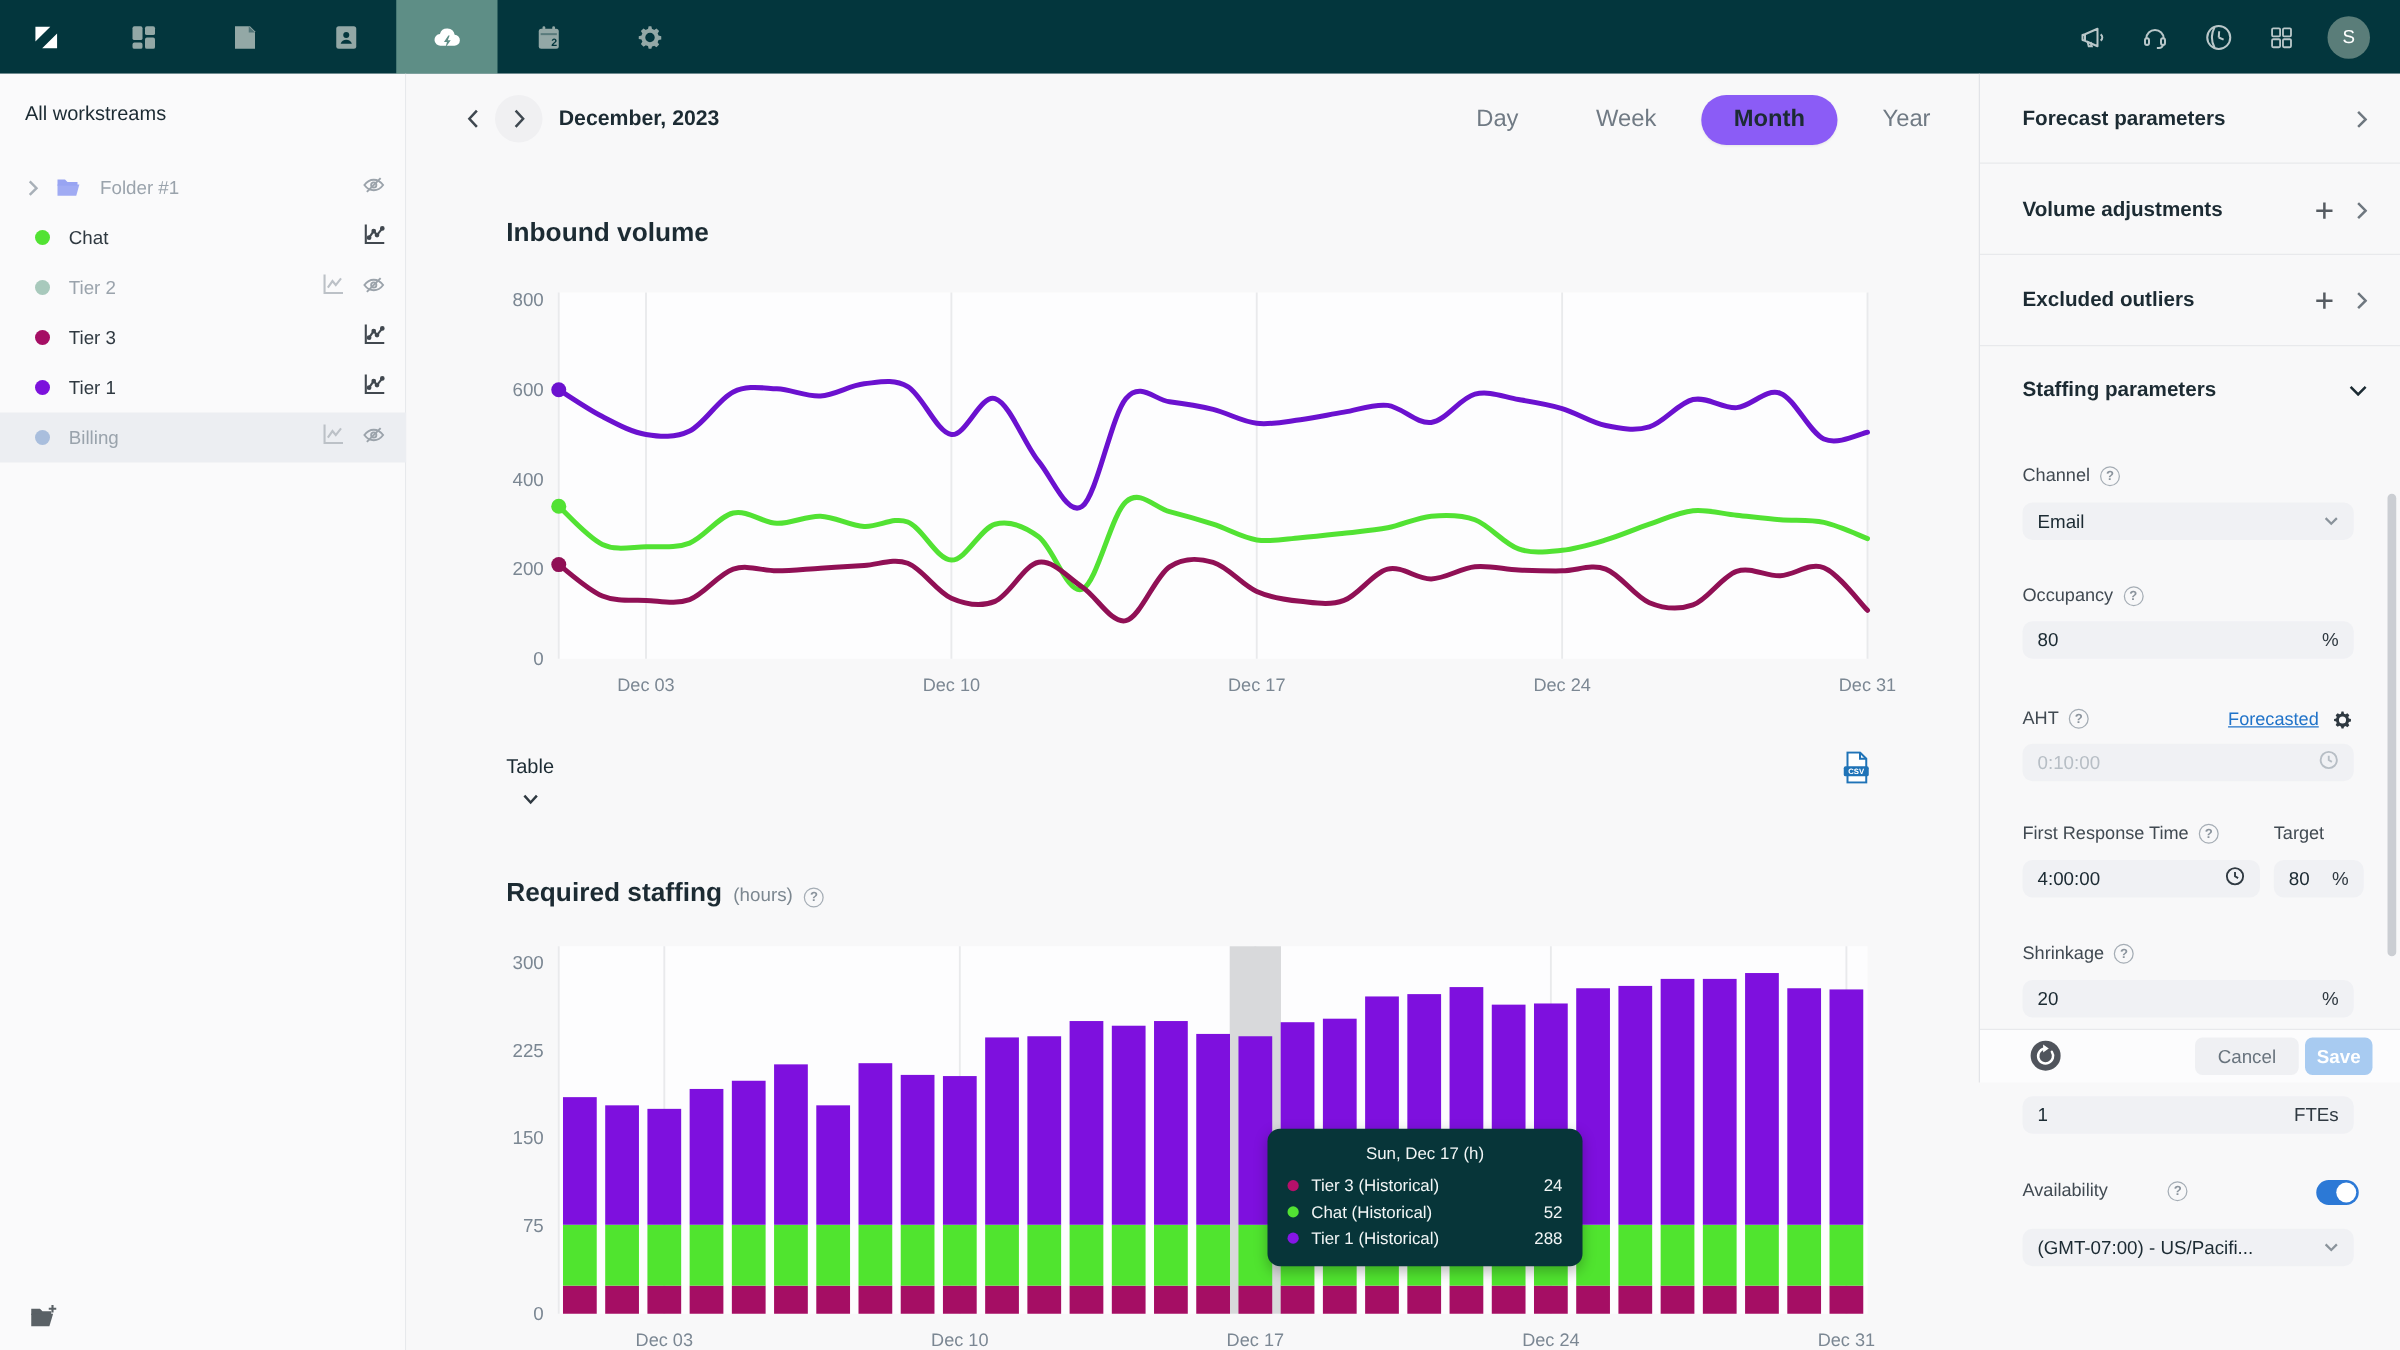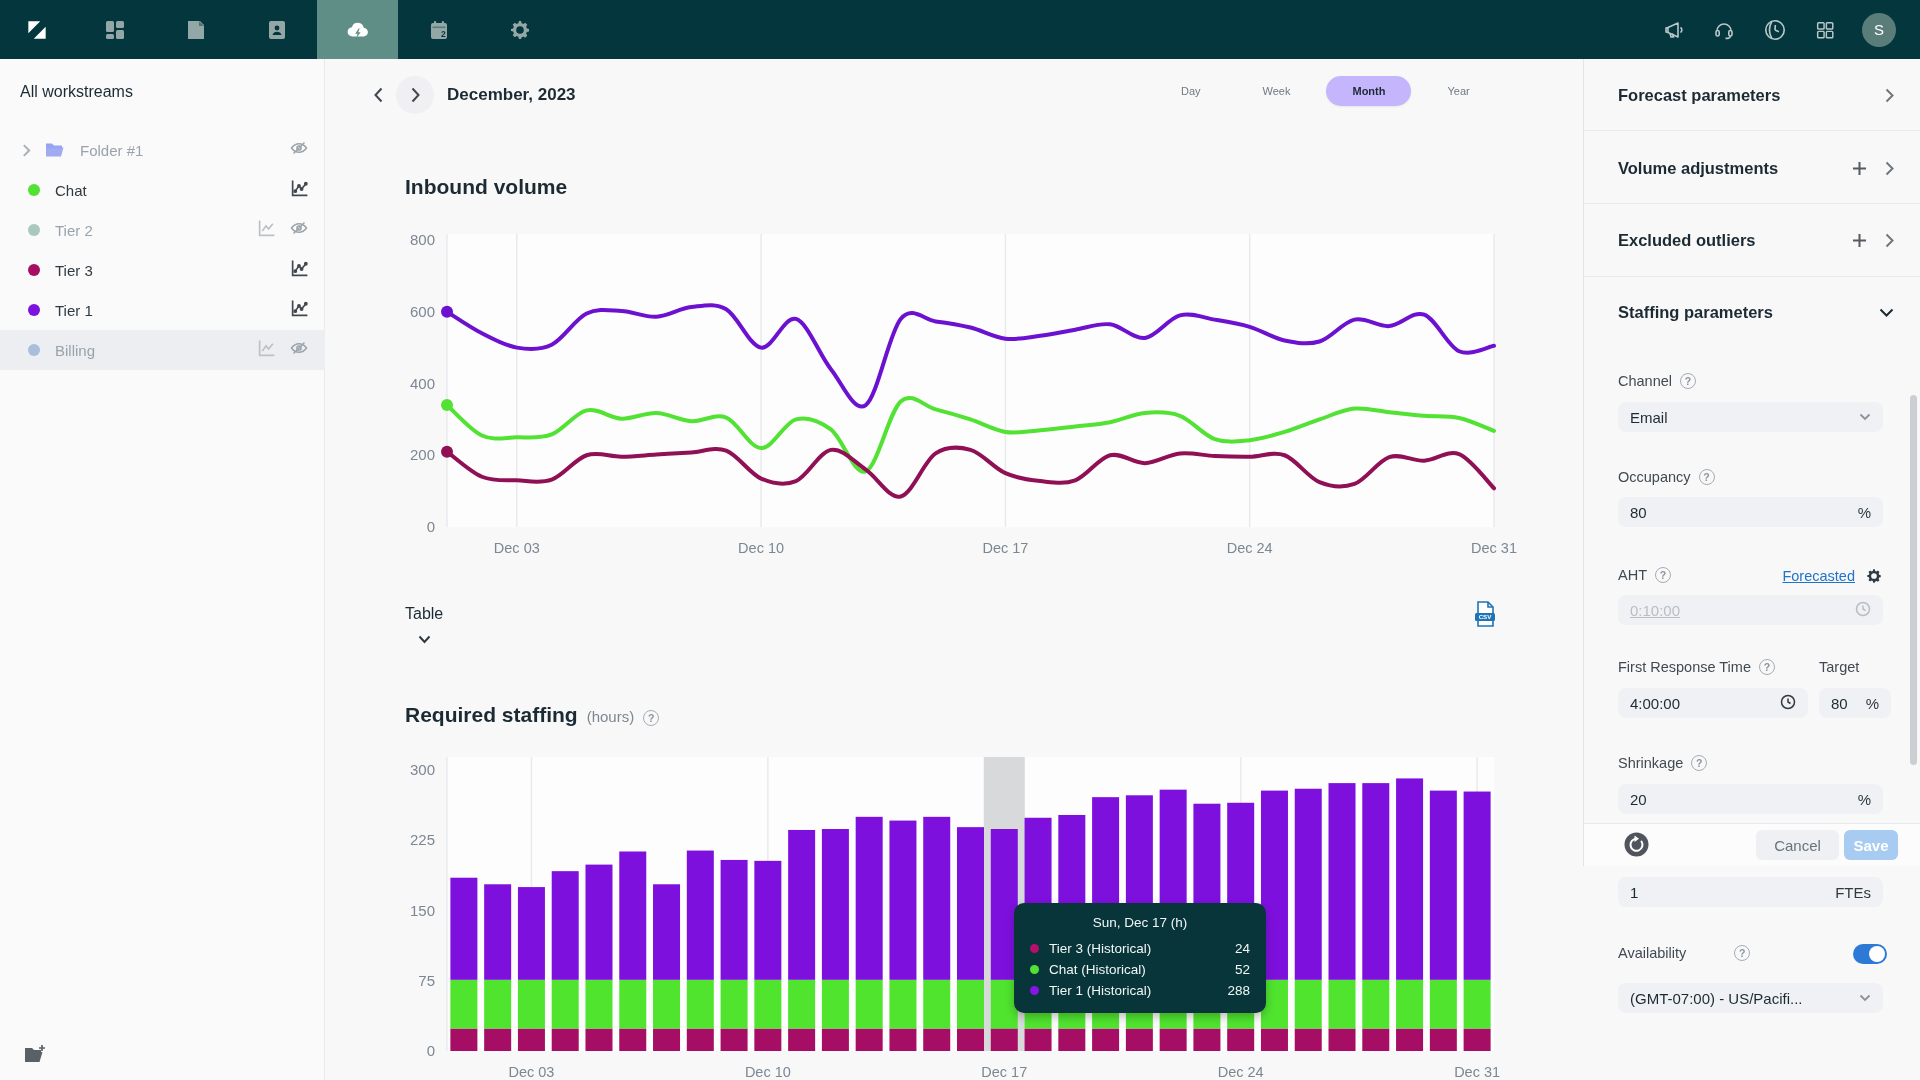--- a/index.html
+++ b/index.html
@@ -34,22 +34,22 @@
   .sb-footer { position:absolute; left:24px; bottom:12px; cursor:pointer; }
 
   
   .main { position:absolute; left:325px; top:59px; width:1258px; height:1021px; background:#F8F8F9; }
   .prev-btn { position:absolute; left:40px; top:23px; width:26px; height:26px; display:flex;
     align-items:center; justify-content:center; cursor:pointer; }
   .next-btn { position:absolute; left:71px; top:17px; width:38px; height:38px; border-radius:50%;
     background:#F0F0F2; display:flex; align-items:center; justify-content:center; cursor:pointer; }
   .period { position:absolute; left:122px; top:26px; font-size:17px; font-weight:700; color:#1C2B33; }
   .range-tabs { position:absolute; left:830px; top:17px; display:flex; align-items:center; gap:10px; }
-  .range-tab { padding:9px 26px; font-size:11px; color:#707A84; border-radius:20px; cursor:pointer; }
-  .range-tab.selected { background:#c4b5fd; color:#1C2B33; font-weight:700;
+  .range-tab { padding:9px 26px; font-size:19px; color:#707A84; border-radius:20px; cursor:pointer; }
+  .range-tab.selected { background:#8b5cf6; color:#1C2B33; font-weight:700;
     box-shadow:0 1px 2px rgba(0,0,0,0.07); }
   .chart-title-1 { position:absolute; left:80px; top:116px; font-size:21px; font-weight:700; color:#1C2B33; }
   .chart-svg-1 { position:absolute; left:70px; top:169px; width:1140px; height:334px; }
   .table-row { position:absolute; left:80px; top:546px; display:flex; align-items:center; gap:12px; cursor:pointer;flex-direction:column; }
   .table-label { font-size:16px; font-weight:500; color:#1C2B33; }
   .csv-btn { position:absolute; left:1148px; top:542px; cursor:pointer; }
   .chart-title-2 { position:absolute; left:80px; top:644px; display:flex; align-items:baseline; gap:9px; }
   .ct2-main { font-size:21px; font-weight:700; color:#1C2B33; }
   .ct2-sub { font-size:15px; color:#7C8790; }
   .chart-svg-2 { position:absolute; left:70px; top:691px; width:1140px; height:330px; }
@@ -73,21 +73,21 @@
   .p-header .p-title { font-size:16.5px; font-weight:600; color:#1C2B33; }
   .p-header .p-actions { margin-left:auto; display:flex; align-items:center; gap:18px; }
   .p-div { position:absolute; left:0; width:337px; height:1px; background:#E8E9EC; }
   .f-label { position:absolute; left:34px; display:flex; align-items:center; gap:8px;
     font-size:14.5px; color:#414A52; }
   .f-input { position:absolute; left:34px; width:265px; height:30px; background:#F0F1F4; border-radius:8px;
     display:flex; align-items:center; padding:0 12px; font-size:15px; color:#1C2B33; cursor:text; }
   .f-input .suffix { margin-left:auto; color:#2F3941; }
   .f-input.select { cursor:pointer; }
   .f-input.select .chev { margin-left:auto; display:flex; }
-  .f-input.disabled { color:#B7BEC5;text-decoration:underline; }
+  .f-input.disabled { color:#B7BEC5; }
   .aht-right { position:absolute; left:180px; top:508px; width:119px; display:flex; align-items:center;
     justify-content:flex-end; gap:10px; }
   .link { color:#2073C9; font-size:14.5px; text-decoration:underline; cursor:pointer; }
   .toggle { position:absolute; left:269px; top:885px; width:34px; height:20px; border-radius:10px;
     background:#2C79D6; cursor:pointer; }
   .toggle .knob { position:absolute; right:2px; top:2px; width:16px; height:16px; border-radius:50%; background:#fff; }
   .p-footer { position:absolute; left:0; bottom:0; width:337px; height:43px; background:#FCFCFD;
     border-top:1px solid #E8E9EC; }
   .undo-btn { position:absolute; left:39px; top:7px; cursor:pointer; }
   .btn { position:absolute; top:6px; height:30px; border-radius:6px; display:flex; align-items:center;

